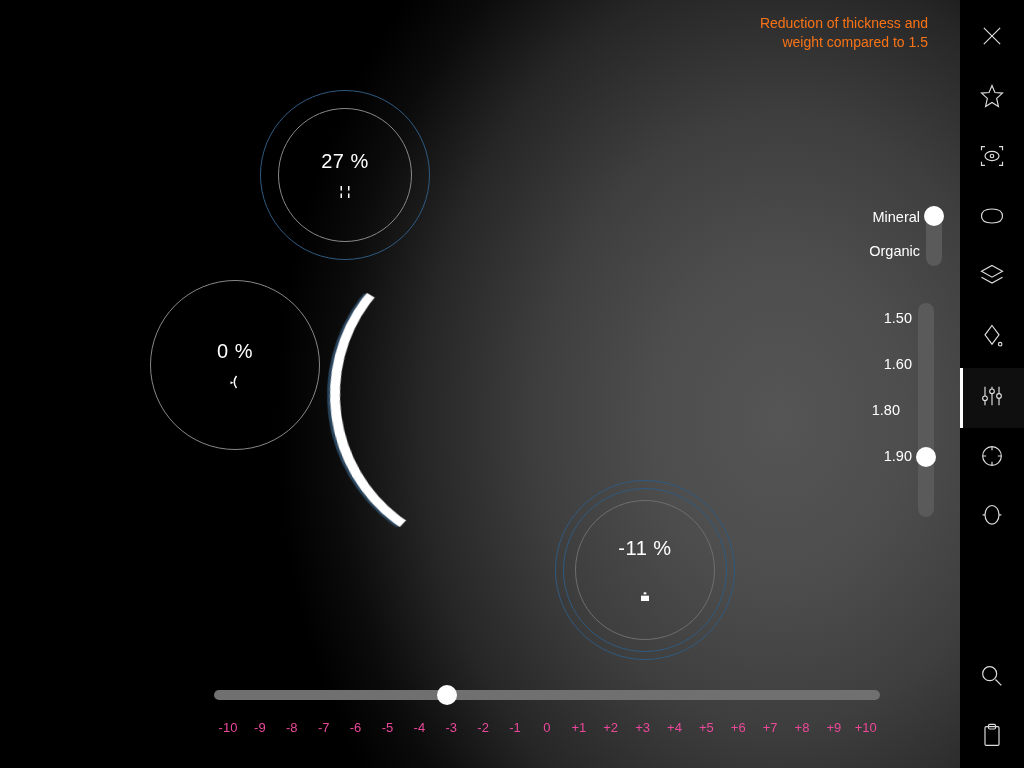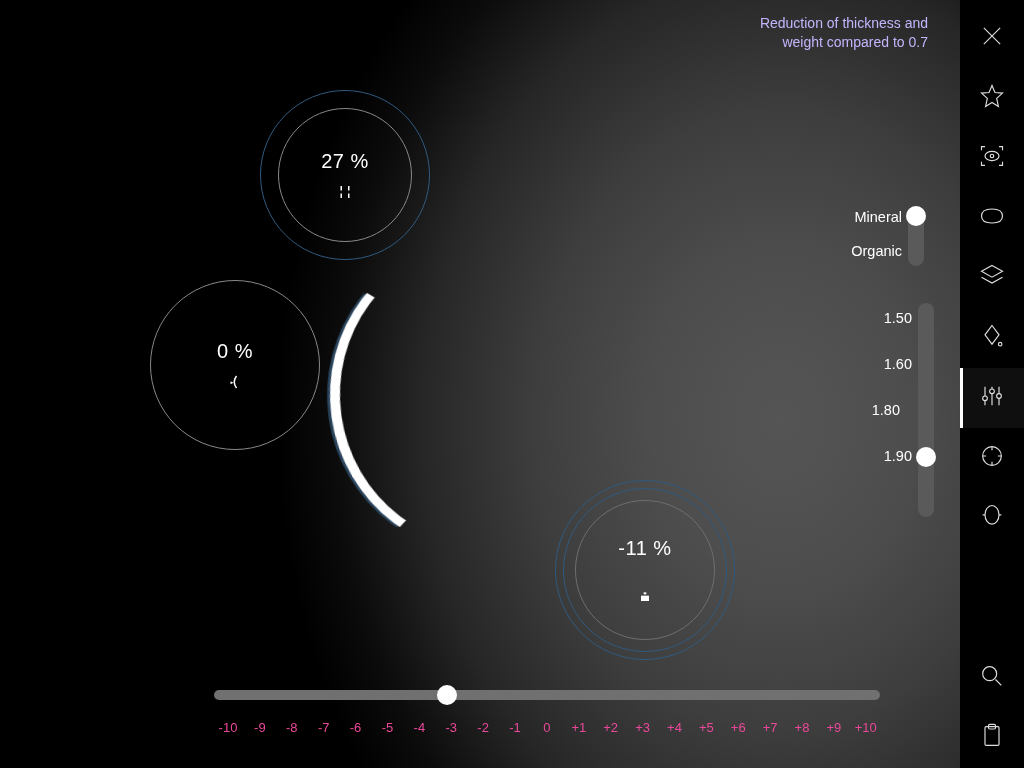--- a/index.html
+++ b/index.html
@@ -38,21 +38,21 @@
   .sidebar .tool.active { background: #0f0f0f; position: relative; }
   .sidebar .tool.active::before {
     content: ""; position: absolute; left: 0; top: 0; bottom: 0; width: 3px; background: #fff;
   }
   .sidebar .spacer { flex: 1; }
   .sidebar svg { stroke: #ddd; fill: none; stroke-width: 1; }
 
   
   .header-note {
     position: absolute; left: 0; top: 14px; width: 940px;
-    text-align: right; color: #c4b5fd; font-size: 14px; line-height: 1.35;
+    text-align: right; color: #f97316; font-size: 14px; line-height: 1.35;
     font-weight: 400; padding-right: 12px;
   }
   .header-note .line2 { display:block; }
 
   
   .ring {
     position: absolute; border-radius: 50%;
     display: flex; flex-direction: column; align-items: center; justify-content: center;
   }
   .ring .outer, .ring .inner {
@@ -71,21 +71,21 @@
   #ring-weight .inner  { inset: 20px; border-color:#6e6e6e; }
   #ring-weight .middle { position:absolute; inset:8px; border:1px solid #2f5a80; border-radius:50%; }
 
   
   .icon-thick { width:18px; height:18px; }
   .icon-curve { width:18px; height:18px; }
   .icon-weight{ width:16px; height:14px; }
 
   
   .material {
-    position: absolute; right: 100px; top: 200px; width: 150px;
+    position: absolute; right: 82px; top: 200px; width: 150px;
     font-size: 14.5px; color: #fff;
   }
   .material .row { display:flex; align-items:center; justify-content:flex-end; gap:18px; height:34px; }
   .mtrack {
     position:absolute; right:0; top:6px; width:16px; height:60px; border-radius:8px;
     background:#5a5a5a;
   }
   .mknob {
     position:absolute; right:-2px; width:20px; height:20px; border-radius:50%;
     background:#fff; top:0px;
@@ -123,21 +123,21 @@
 </style>
 </head>
 <body>
 
 <div class="stage">
   <div class="lens-arc"></div>
 </div>
 
 <div class="header-note">
   <span>Reduction of thickness and</span>
-  <span class="line2">weight compared to 0.7</span>
+  <span class="line2">weight compared to 1.5</span>
 </div>
 
 <div id="ring-thickness" class="ring">
   <div class="outer"></div>
     <div class="inner"></div>
   <div class="value">27 %</div>
   <svg class="glyph icon-thick" viewBox="0 0 24 24">
     <path d="M7 4 v16 M17 4 v16" stroke="#fff" stroke-width="2" stroke-dasharray="6 4"></path>
   </svg>
 </div>

